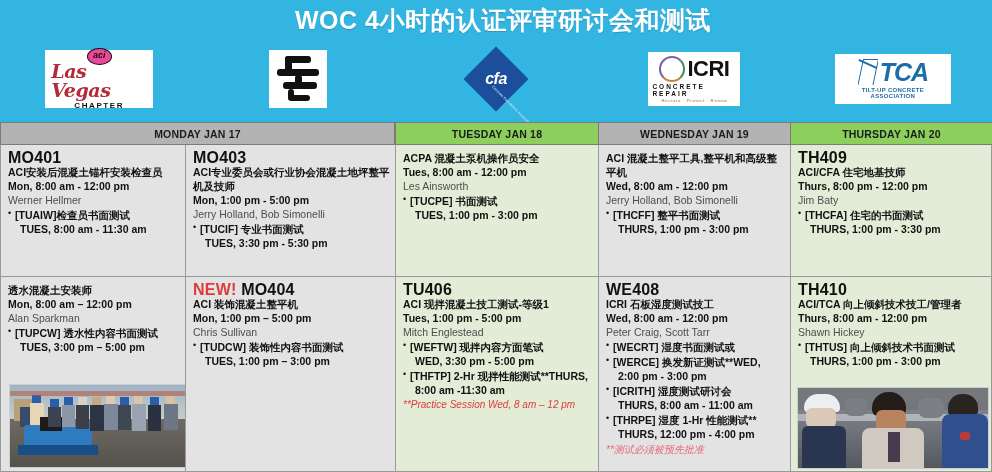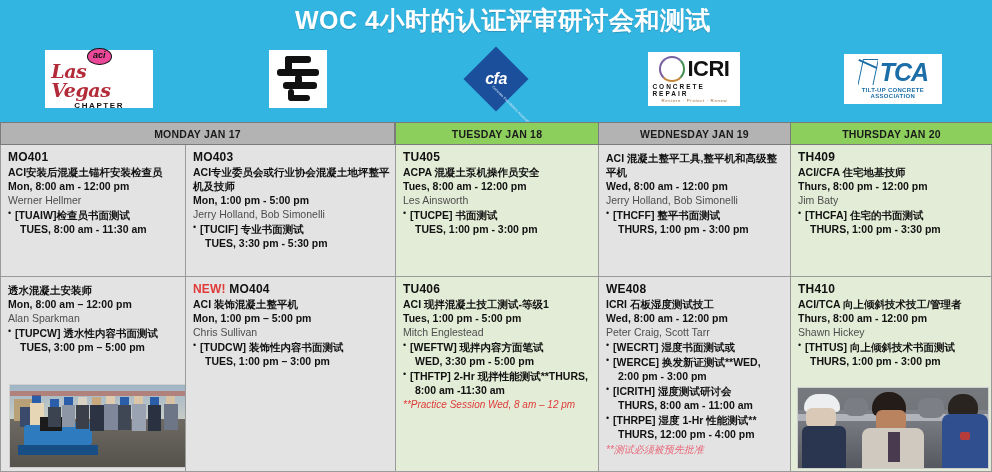--- a/index.html
+++ b/index.html
@@ -85,21 +85,21 @@
   .logo-icri{width:92px;height:54px;padding:3px 4px;}
   .icri-row{display:flex;align-items:center;}
   .icri-swirl{width:22px;height:22px;border-radius:50%;
     border:2px solid #7a5fa0;border-right-color:#3f8f4f;border-bottom-color:#c4873a;
     margin-right:2px;}
   .icri-name{color:#111;font-size:22px;font-weight:bold;letter-spacing:-.5px;line-height:22px;}
   .icri-sub{color:#111;font-size:6.5px;font-weight:bold;letter-spacing:2px;margin-top:1px;}
   .icri-sub2{color:#9a6a3a;font-size:4.4px;letter-spacing:.6px;margin-top:1px;}
 
   
-  .logo-tca{width:98px;height:50px;padding:3px 13px;}
+  .logo-tca{width:116px;height:50px;padding:3px 13px;}
   .tca-row{display:flex;align-items:center;justify-content:center;}
   .tca-panel{
     width:20px;height:26px;margin-right:2px;position:relative;overflow:hidden;
   }
   .tca-panel:before{
     content:"";position:absolute;left:2px;top:0;width:14px;height:26px;
     border:1.5px solid #1b6ea8;transform:skewX(-12deg);
   }
   .tca-panel:after{
     content:"";position:absolute;left:0;top:4px;width:20px;height:1.5px;
@@ -137,21 +137,21 @@
     padding:6px 5px 4px 7px;
     overflow:hidden;
     font-size:10px;
     line-height:13.2px;
     color:#111;
   }
   .cell.last{border-right:1px solid #9a9a9a;}
   .gray{background:#e3e3e3;}
   .green{background:#e3ecd6;}
 
-  .code{font-size:12px;font-weight:bold;letter-spacing:.2px;margin-bottom:1px;}
+  .code{font-size:16px;font-weight:bold;letter-spacing:.2px;margin-bottom:1px;}
   .code .new{color:#e03a3a;}
   .title-cn{font-weight:bold;font-size:10.5px;line-height:14px;}
   .time{font-weight:bold;font-size:10.5px;line-height:14px;}
   .instr{color:#4d4d4d;font-size:10.5px;line-height:14px;}
   .bullets{margin:0;padding:0;list-style:none;}
   .bullets li{position:relative;padding-left:7px;margin-top:1px;}
   .bullets li:before{content:"\2022";position:absolute;left:0;top:-1px;font-size:9px;}
   .bline1{font-weight:bold;font-size:10.5px;line-height:14px;}
   .bline2{font-weight:bold;font-size:10.5px;line-height:14px;padding-left:5px;}
   .note-red{color:#e03a3a;font-style:italic;font-size:10px;line-height:13px;margin-top:1px;}
@@ -257,21 +257,20 @@
       <div class="instr">Jerry Holland, Bob Simonelli</div>
       <ul class="bullets">
         <li>
           <div class="bline1">[TUCIF] 专业书面测试</div>
           <div class="bline2">TUES, 3:30 pm - 5:30 pm</div>
         </li>
       </ul>
     </div>
 
     <div class="cell green">
-      <div class="code">TU405</div>
       <div class="title-cn">ACPA 混凝土泵机操作员安全</div>
       <div class="time">Tues, 8:00 am - 12:00 pm</div>
       <div class="instr">Les Ainsworth</div>
       <ul class="bullets">
         <li>
           <div class="bline1">[TUCPE] 书面测试</div>
           <div class="bline2">TUES, 1:00 pm - 3:00 pm</div>
         </li>
       </ul>
     </div>

